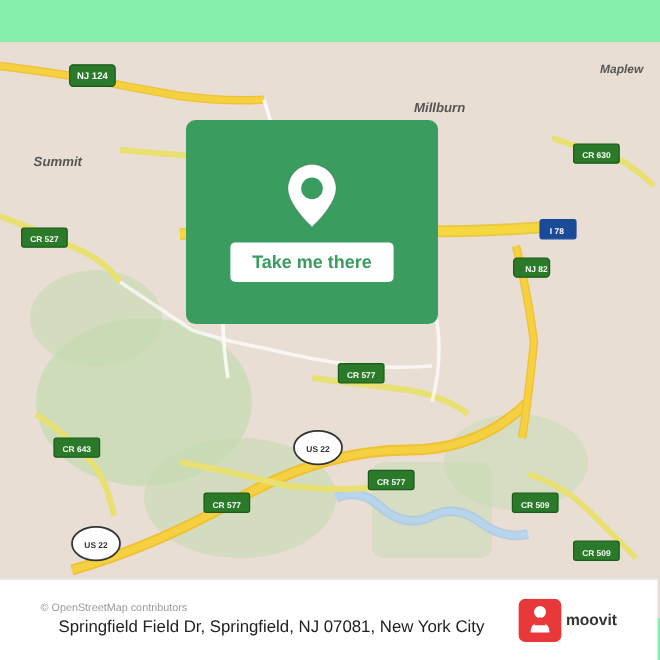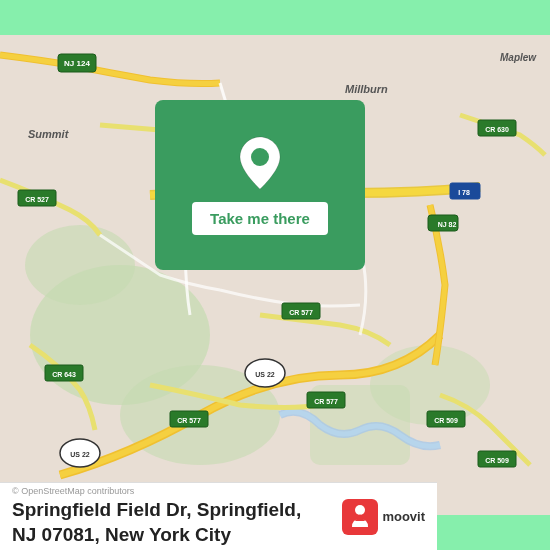--- a/index.html
+++ b/index.html
@@ -59,50 +59,51 @@
       padding: 8px 18px;
       cursor: pointer;
       white-space: nowrap;
     }
 
     
     #bottom-bar {
       position: absolute;
       bottom: 0;
       left: 0;
-      width: 437px;
+      width: 548px;
       height: 68px;
       background: white;
       border-top: 1px solid #ddd;
       display: flex;
       align-items: center;
-      justify-content: flex-start;
+      justify-content: center;
       padding: 0 12px;
       z-index: 20;
       gap: 28px;
     }
 
     #address-block {
       display: flex;
       flex-direction: column;
       justify-content: center;
       max-width: 380px;
     }
 
     #osm-credit {
       font-size: 9px;
       color: #999;
       margin-bottom: 2px;
     }
 
     #address-text {
-      font-size: 19px;
+      font-size: 14px;
       color: #222;
-      font-weight: 700;
+      font-weight: 400;
       line-height: 1.3;
+      margin-left: 15px;
     }
 
     #moovit-logo {
       display: flex;
       align-items: center;
       gap: 4px;
       flex-shrink: 0;
     }
 
     #moovit-icon {

